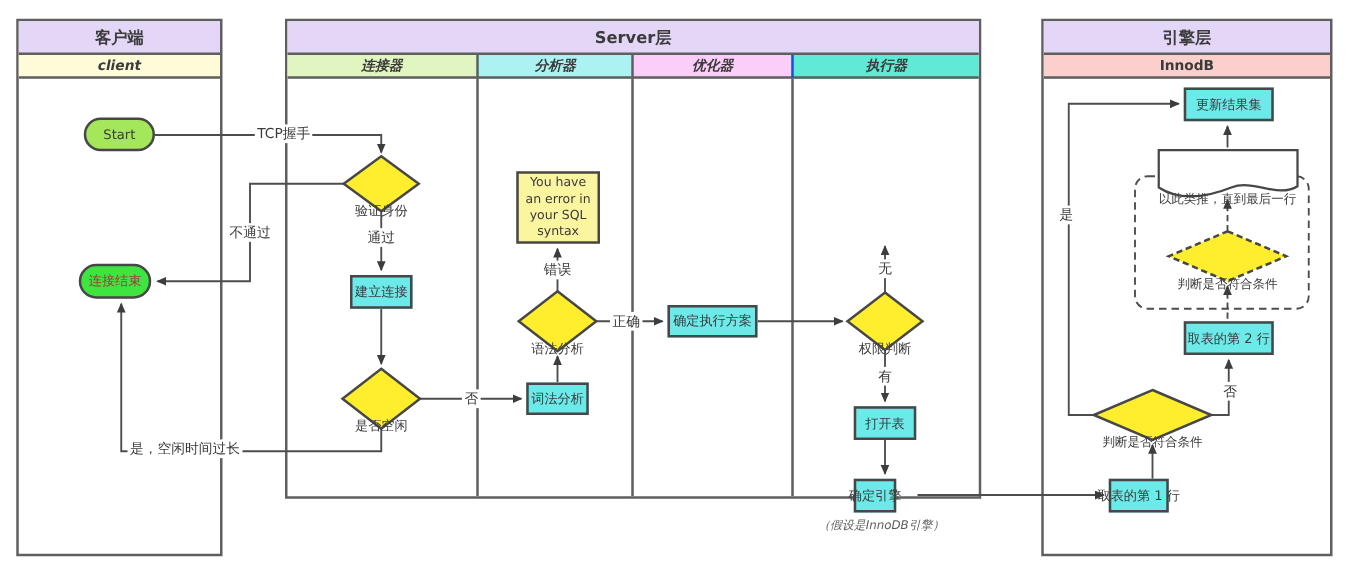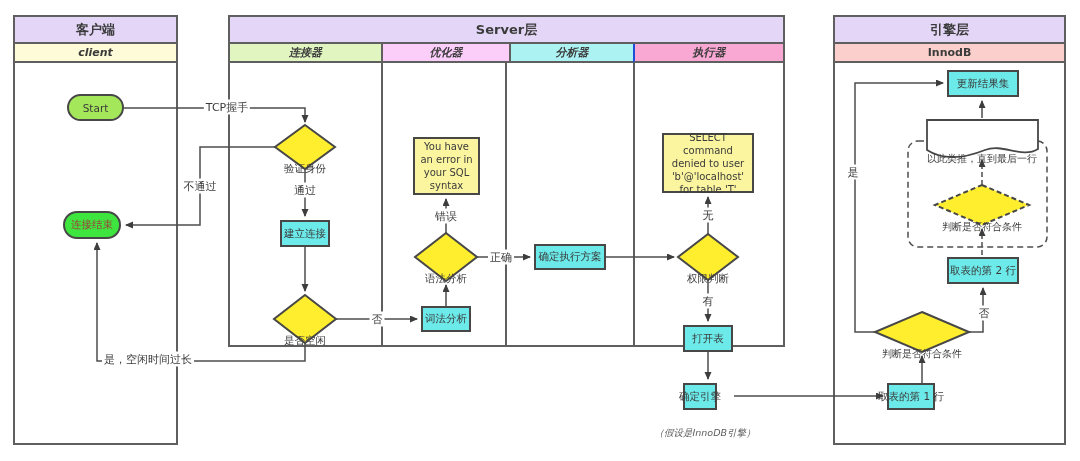--- a/index.html
+++ b/index.html
@@ -16,39 +16,39 @@
   .vdiv{position:absolute;top:46px;bottom:0;width:2px;background:#5f5f5f;}
   .overlay{position:absolute;left:0;top:0;pointer-events:none;}
   .node{position:absolute;box-sizing:border-box;border:2px solid #474747;display:flex;align-items:center;
           justify-content:center;text-align:center;font-size:10.5px;white-space:nowrap;}
   .pill{border-radius:14px;background:#a5e75a;}
   .proc{background:#6ce9e9;}
   .note{background:#fbf5a0;font-size:10px;line-height:1.3;white-space:normal;padding:2px;}
   .dtext{position:absolute;transform:translate(-50%,-50%);font-size:10.5px;white-space:nowrap;text-align:center;margin-top:22px;}
   .dlabel{position:absolute;transform:translate(-50%,-50%);background:#fff;padding:0 2px;
           font-size:11px;white-space:nowrap;}
-  .inote{position:absolute;transform:translate(-50%,-50%);font-style:italic;font-size:9.5px;color:#5c5c5c;white-space:nowrap;margin-top:12px;}
+  .inote{position:absolute;transform:translate(-50%,-50%);font-style:italic;font-size:9.5px;color:#5c5c5c;white-space:nowrap;}
 </style>
 </head>
 <body>
 
 <div class="canvas">
 
   <div class="lane" style="left:13px;top:15px;width:165px;height:430px">
     <div class="lane-title">客户端</div>
     <div class="lane-sub" style="background:#fdfbd8">client</div>
   </div>
 
-  <div class="lane" style="left:228px;top:15px;width:557px;height:332px">
+  <div class="lane" style="left:228px;top:15px;width:557px;height:384px">
     <div class="lane-title">Server层</div>
     <div class="sub-row">
       <div class="sub-cell" style="width:151px;background:#e1f5c0">连接器</div>
+      <div class="sub-cell" style="width:124px;background:#adf2f2;border-left:2px solid #5f5f5f">分析器</div>
       <div class="sub-cell" style="width:128px;background:#fbcdf9;border-left:2px solid #5f5f5f">优化器</div>
-      <div class="sub-cell" style="width:124px;background:#adf2f2;border-left:2px solid #5f5f5f">分析器</div>
-      <div class="sub-cell" style="flex:1;background:#f9a8d4;border-left:2px solid #1d4ed8">执行器</div>
+      <div class="sub-cell" style="flex:1;background:#5eead4;border-left:2px solid #1d4ed8">执行器</div>
     </div>
     <div class="vdiv" style="left:151px"></div>
     <div class="vdiv" style="left:275px"></div>
     <div class="vdiv" style="left:403px"></div>
   </div>
 
   <div class="lane" style="left:833px;top:15px;width:233px;height:430px">
     <div class="lane-title">引擎层</div>
     <div class="lane-sub" style="background:#fbd0cc;font-style:normal">InnodB</div>
   </div>
@@ -100,21 +100,20 @@
   <div class="node proc" style="left:280px;top:220px;width:50px;height:27px">建立连接</div>
   <div class="dtext" style="left:305px;top:319px">是否空闲</div>
 
   <div class="node proc" style="left:421px;top:306px;width:50px;height:26px">词法分析</div>
   <div class="dtext" style="left:446px;top:257px">语法分析</div>
   <div class="node note" style="left:413px;top:137px;width:67px;height:58px">You have an error in your SQL syntax</div>
 
   <div class="node proc" style="left:534px;top:244px;width:72px;height:26px">确定执行方案</div>
 
   <div class="dtext" style="left:708px;top:257px">权限判断</div>
-  <div class="node note" style="left:662px;top:133px;width:92px;height:60px">SELECT command denied to user 'b'@'localhost' for table 'T'</div>
   <div class="node proc" style="left:683px;top:325px;width:50px;height:27px">打开表</div>
   <div class="node proc" style="left:683px;top:383px;width:34px;height:27px">确定引擎</div>
   <div class="inote" style="left:705px;top:421px">（假设是InnoDB引擎）</div>
 
   <div class="node proc" style="left:947px;top:70px;width:72px;height:27px">更新结果集</div>
   <div class="dtext" style="left:982px;top:137px;font-size:10px">以此类推，直到最后一行</div>
   <div class="dtext" style="left:982px;top:205px;font-size:10px">判断是否符合条件</div>
   <div class="node proc" style="left:947px;top:257px;width:72px;height:27px">取表的第 2 行</div>
   <div class="dtext" style="left:922px;top:332px;font-size:10px">判断是否符合条件</div>
   <div class="node proc" style="left:887px;top:383px;width:48px;height:27px">取表的第 1 行</div>

